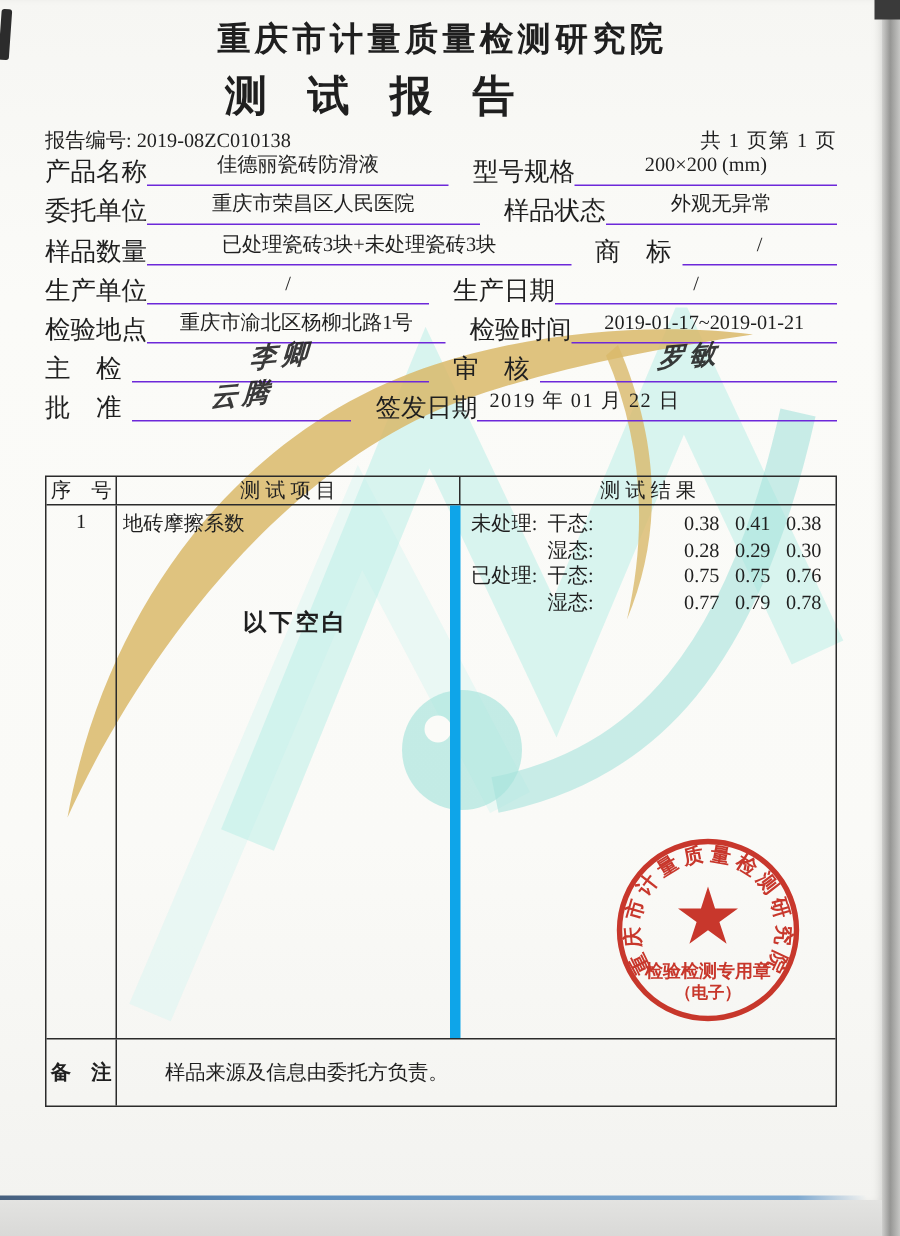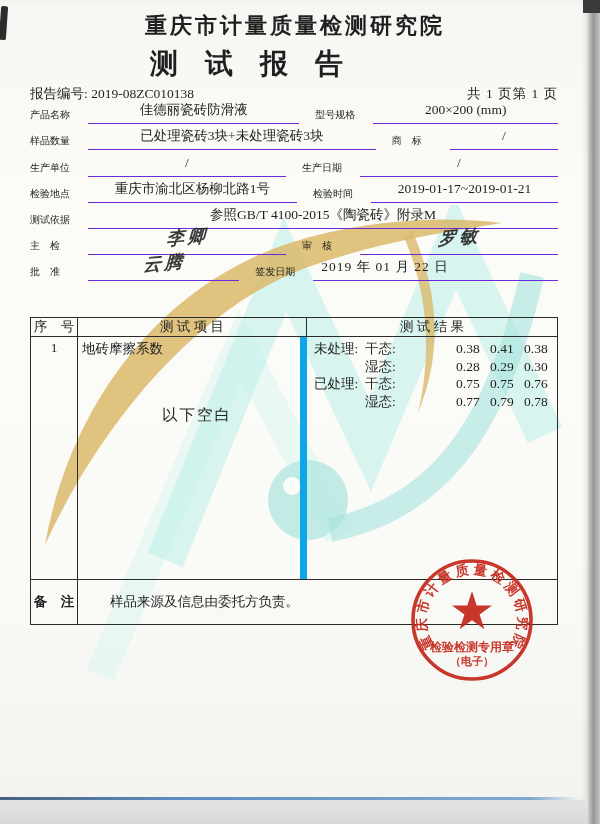--- a/index.html
+++ b/index.html
@@ -57,57 +57,57 @@
   .meta{
     position:absolute;left:30px;top:85px;width:528px;
     display:flex;justify-content:space-between;font-size:13.5px;
   }
   .meta .report-no{white-space:pre;}
   .meta .page-count{white-space:pre;letter-spacing:1px;}
 
   .fields{position:absolute;left:30px;top:98px;width:528px;}
   .f-row{display:flex;align-items:flex-end;height:26.2px;}
   .f-label{
-    flex:0 0 58px;font-size:10px;white-space:pre;line-height:16px;
+    flex:0 0 58px;font-size:17px;white-space:pre;line-height:16px;
     padding-bottom:1px;
   }
   .f-value{
     flex:1 1 auto;min-height:17px;border-bottom:1px solid #6d28d9;
     text-align:center;font-size:13.5px;line-height:16px;white-space:pre;
     padding-bottom:5px;
   }
   .f-value.v-left{text-align:left;padding-left:8px;letter-spacing:1px;}
   .f-gap{flex:0 0 16px;}
   .sig{
     display:inline-block;font-family:"DejaVu Serif",serif;
     font-size:18px;font-weight:bold;font-style:italic;letter-spacing:3px;
     transform:rotate(-5deg) skewX(-8deg);transform-origin:bottom left;
     color:#202020;opacity:.88;line-height:14px;
   }
 
   .report-table{
-    position:absolute;left:30px;top:317px;width:528px;height:308px;
+    position:absolute;left:30px;top:317px;width:528px;height:421px;
     border:1.4px solid #2b2b2b;display:flex;flex-direction:column;
     font-size:13.5px;
   }
   .t-header{display:flex;flex:0 0 19px;border-bottom:1px solid #2b2b2b;}
   .t-header .hc{
     text-align:center;white-space:pre;line-height:18px;font-size:13.5px;
   }
   .hc1{flex:0 0 47px;border-right:1px solid #2b2b2b;}
   .hc2{flex:0 0 229px;border-right:1px solid #2b2b2b;}
   .hc3{flex:1 1 auto;}
   .t-body{display:flex;flex:1 1 auto;}
   .bc1{flex:0 0 47px;border-right:1px solid #2b2b2b;text-align:center;padding-top:3px;}
   .bc2{flex:0 0 229px;border-right:7px solid #0ea5e9;position:relative;padding:3px 4px;}
   .bc3{flex:1 1 auto;padding:3px 0 0 7px;}
   .blank-note{
     position:absolute;left:84px;top:68px;
     font-family:"Liberation Sans","DejaVu Sans",sans-serif;
-    font-weight:normal;font-size:15.5px;letter-spacing:2px;white-space:pre;
+    font-weight:bold;font-size:15.5px;letter-spacing:2px;white-space:pre;
   }
   .r-line{display:flex;line-height:17.6px;white-space:pre;}
   .r-group{flex:0 0 51px;}
   .r-state{flex:0 0 47px;}
   .r-nums{word-spacing:7px;margin-left:44px;}
   .t-note{display:flex;flex:0 0 45px;border-top:1px solid #2b2b2b;}
   .nc1{
     flex:0 0 47px;border-right:1px solid #2b2b2b;display:flex;
     align-items:center;justify-content:center;white-space:pre;font-weight:bold;text-align:center;
   }
@@ -142,43 +142,46 @@
 
   <div class="fields">
     <div class="f-row">
       <span class="f-label">产品名称</span>
       <span class="f-value">佳德丽瓷砖防滑液</span>
       <span class="f-gap"></span>
       <span class="f-label">型号规格</span>
       <span class="f-value">200×200 (mm)</span>
     </div>
     <div class="f-row">
+      <span class="f-label">委托单位</span>
+      <span class="f-value">重庆市荣昌区人民医院</span>
+      <span class="f-gap"></span>
+      <span class="f-label">样品状态</span>
+      <span class="f-value">外观无异常</span>
+    </div>
+    <div class="f-row">
       <span class="f-label">样品数量</span>
       <span class="f-value">已处理瓷砖3块+未处理瓷砖3块</span>
       <span class="f-gap"></span>
       <span class="f-label">商　标</span>
       <span class="f-value">/</span>
     </div>
     <div class="f-row">
       <span class="f-label">生产单位</span>
       <span class="f-value">/</span>
       <span class="f-gap"></span>
       <span class="f-label">生产日期</span>
       <span class="f-value">/</span>
     </div>
     <div class="f-row">
       <span class="f-label">检验地点</span>
       <span class="f-value">重庆市渝北区杨柳北路1号</span>
       <span class="f-gap"></span>
       <span class="f-label">检验时间</span>
       <span class="f-value">2019-01-17~2019-01-21</span>
-    </div>
-    <div class="f-row">
-      <span class="f-label">测试依据</span>
-      <span class="f-value">参照GB/T 4100-2015《陶瓷砖》附录M</span>
     </div>
     <div class="f-row">
       <span class="f-label">主　检</span>
       <span class="f-value"><span class="sig">李卿</span></span>
       <span class="f-gap"></span>
       <span class="f-label">审　核</span>
       <span class="f-value"><span class="sig">罗敏</span></span>
     </div>
     <div class="f-row">
       <span class="f-label">批　准</span>

